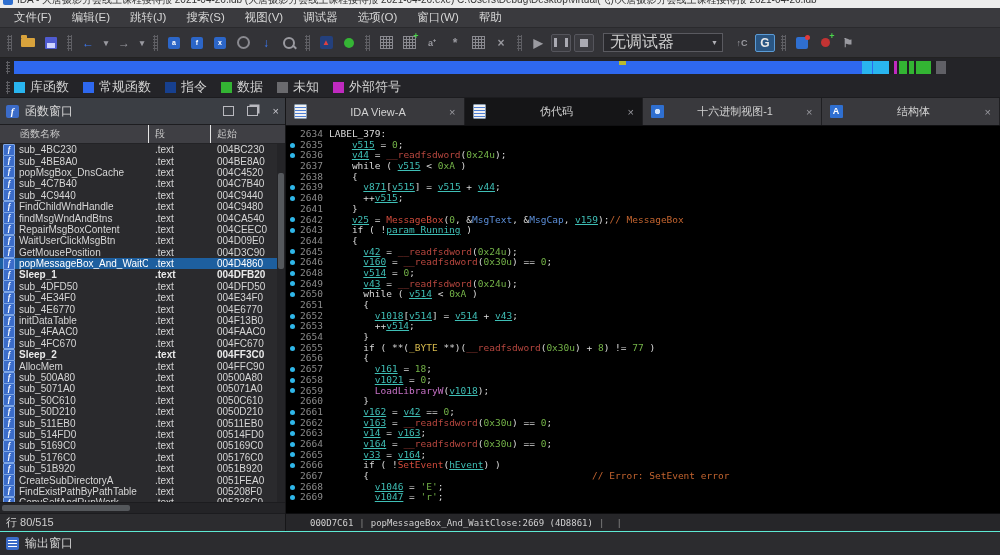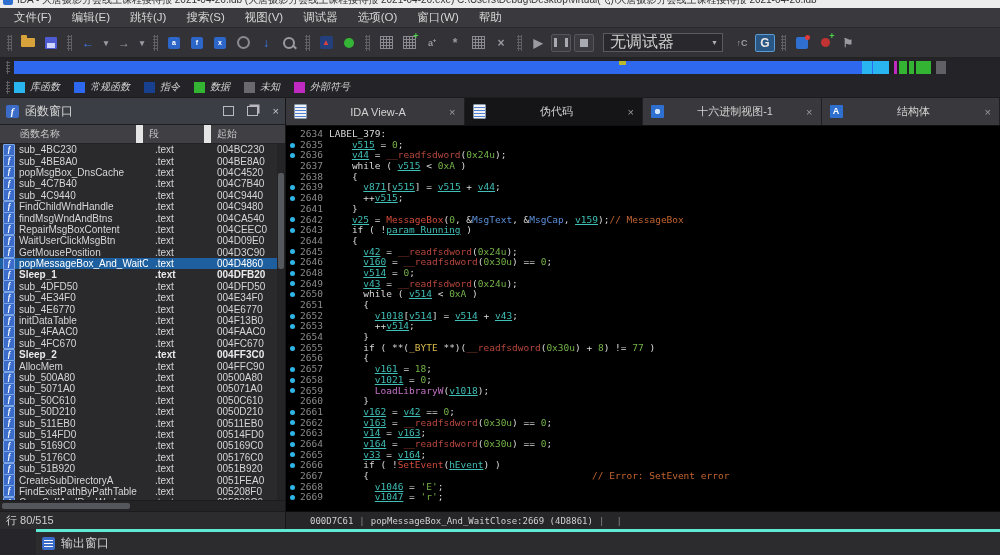--- a/index.html
+++ b/index.html
@@ -52,35 +52,35 @@
   .navrow{height:19px;display:flex;align-items:center;background:#242428;flex:none;padding-left:2px;}
   .vhandle{width:4px;height:13px;background-image:radial-gradient(#5f5f64 1px,transparent 1.1px);background-size:3px 3px;margin:0 4px;flex:none;}
   .band{position:relative;width:944px;height:13px;background:#2e68ef;flex:none;overflow:visible;}
   .band .seg{position:absolute;top:0;height:13px;}
   .band .marker{position:absolute;}
 
   
   .legendrow{height:20px;display:flex;align-items:center;background:#242428;flex:none;padding-left:2px;gap:0;border-bottom:1px solid #1c1c1f;}
   .leg-item{display:flex;align-items:center;gap:5px;margin-right:14px;}
   .leg-sw{width:11px;height:11px;flex:none;}
-  .leg-lb{color:#d2d2d2;font-size:10px;font-style:italic;}
+  .leg-lb{color:#d2d2d2;font-size:13px;}
 
   
   .main{flex:1;display:flex;min-height:0;}
 
   
   .left{width:285px;flex:none;display:flex;flex-direction:column;border-right:1px solid #161618;background:#2a2a2d;}
   .ptitle{height:26px;background:#3b3e44;display:flex;align-items:center;padding:0 6px;gap:6px;flex:none;border-bottom:1px solid #1d1d20;}
   .fsq{width:13px;height:13px;background:#3b6cc9;border-radius:2px;color:#fff;font:italic bold 10px/13px "Liberation Serif",serif;text-align:center;flex:none;}
   .ptitle-text{color:#d6d6d6;font-size:12px;flex:1;}
   .wb{width:9px;height:8px;border:1px solid #b9b9bf;margin-left:6px;flex:none;}
   .wb2{width:9px;height:8px;border:1px solid #b9b9bf;box-shadow:2px -2px 0 -0.5px #b9b9bf;margin-left:7px;flex:none;}
   .wx{color:#c8c8ce;font-size:11px;margin-left:9px;line-height:8px;}
   .cols{height:18px;background:#3f3f44;display:flex;align-items:center;flex:none;font-size:10px;color:#c8c8c8;border-bottom:1px solid #232326;}
-  .hc{height:100%;display:flex;align-items:center;border-right:7px solid #e5e5e5;}
+  .hc{height:100%;display:flex;align-items:center;border-right:1px solid #e5e5e5;}
   .hc.c1{flex:1;padding-left:20px;}
   .hc.c2{width:55px;padding-left:6px;}
   .hc.c3{width:68px;padding-left:6px;border-right:none;}
   .rows{flex:1;position:relative;overflow:hidden;background:#2a2a2d;}
   .fr{height:11.4px;display:flex;align-items:center;font-size:10px;color:#d6d6d6;white-space:nowrap;}
   .fr.sel{background:#1d5f9f;color:#fff;}
   .fr.bold{font-weight:bold;color:#eaeaea;}
   .fi{width:10px;height:10px;background:#3b6cc9;border:1px solid #7fa8e8;border-radius:1px;color:#fff;font:italic bold 8px/10px "Liberation Serif",serif;text-align:center;margin:0 4px 0 3px;flex:none;}
   .fn{flex:1;overflow:hidden;}
   .fs{width:55px;padding-left:7px;flex:none;}
@@ -111,21 +111,21 @@
   .ct{flex:1;overflow:hidden;}
   .c-p{color:#d9d9d9;} .c-v{color:#3fbfb6;text-decoration:underline;} .c-n{color:#74b348;} .c-i{color:#b8473f;margin-top:32px;}
   .c-a{color:#cf4a3b;} .c-k{color:#c671c6;} .c-t{color:#d8bb4e;} .c-c{color:#c3642f;}
   .c-m{color:#5b8ed8;} .c-l{color:#d9d9d9;} .c-s{color:#74b348;}
 
   .cstatus{height:17px;background:#262629;border-top:1px solid #0d0d0f;display:flex;align-items:center;flex:none;font-family:"DejaVu Sans Mono",monospace;font-size:9px;color:#d0d0d0;padding-left:18px;}
   .cstatus .piece{padding:0 6px;}
   .cstatus .bar{color:#8a8a8a;}
 
   
-  .outbar{height:23px;background:#2c2c2f;border-top:3px solid #5eead4;display:flex;align-items:center;padding-left:6px;gap:6px;flex:none;margin-left:36px;}
+  .outbar{height:23px;background:#2c2c2f;border-top:1px solid #5eead4;display:flex;align-items:center;padding-left:6px;gap:6px;flex:none;}
   .oico{width:13px;height:13px;background:#3b6cc9;border-radius:2px;position:relative;flex:none;}
   .oico::after{content:"";position:absolute;left:2px;top:3px;width:9px;height:7px;background-image:repeating-linear-gradient(#fff 0 1px,transparent 1px 3px);}
   .outbar span{color:#d2d2d2;font-size:12px;}
 </style>
 </head>
 <body>
 
 <div class="app">
 
   <div class="titlebar">

